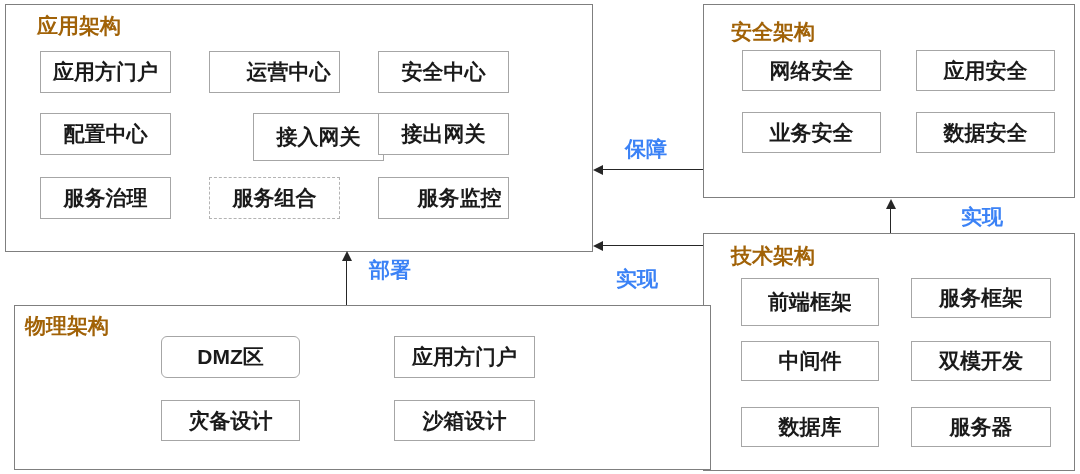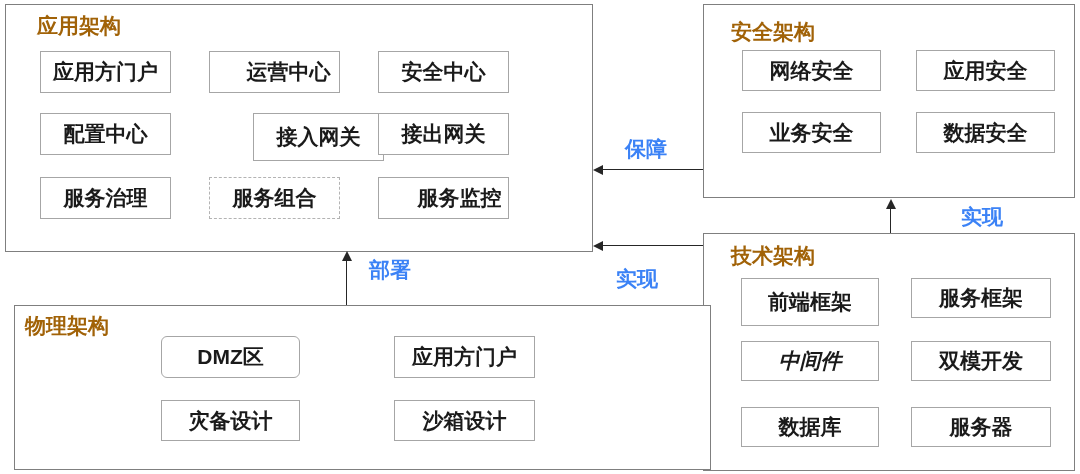--- a/index.html
+++ b/index.html
@@ -130,21 +130,21 @@
   </div>
 
   <div class="group" style="left:703px; top:233px; width:372px; height:238px;">
     <span class="group-title" style="left:27px; top:8px;">技术架构</span>
     <div class="node" style="left:37px; top:44px; width:138px; height:48px;align-items:center;">
       <span>前端框架</span>
     </div>
     <div class="node" style="left:207px; top:44px; width:140px; height:40px;">
       <span>服务框架</span>
     </div>
-    <div class="node" style="left:37px; top:107px; width:138px; height:40px;font-style:italic;">
+    <div class="node" style="left:37px; top:107px; width:138px; height:40px;">
       <span>中间件</span>
     </div>
     <div class="node" style="left:207px; top:107px; width:140px; height:40px;">
       <span>双模开发</span>
     </div>
     <div class="node" style="left:37px; top:173px; width:138px; height:40px;">
       <span>数据库</span>
     </div>
     <div class="node" style="left:207px; top:173px; width:140px; height:40px;">
       <span>服务器</span>

